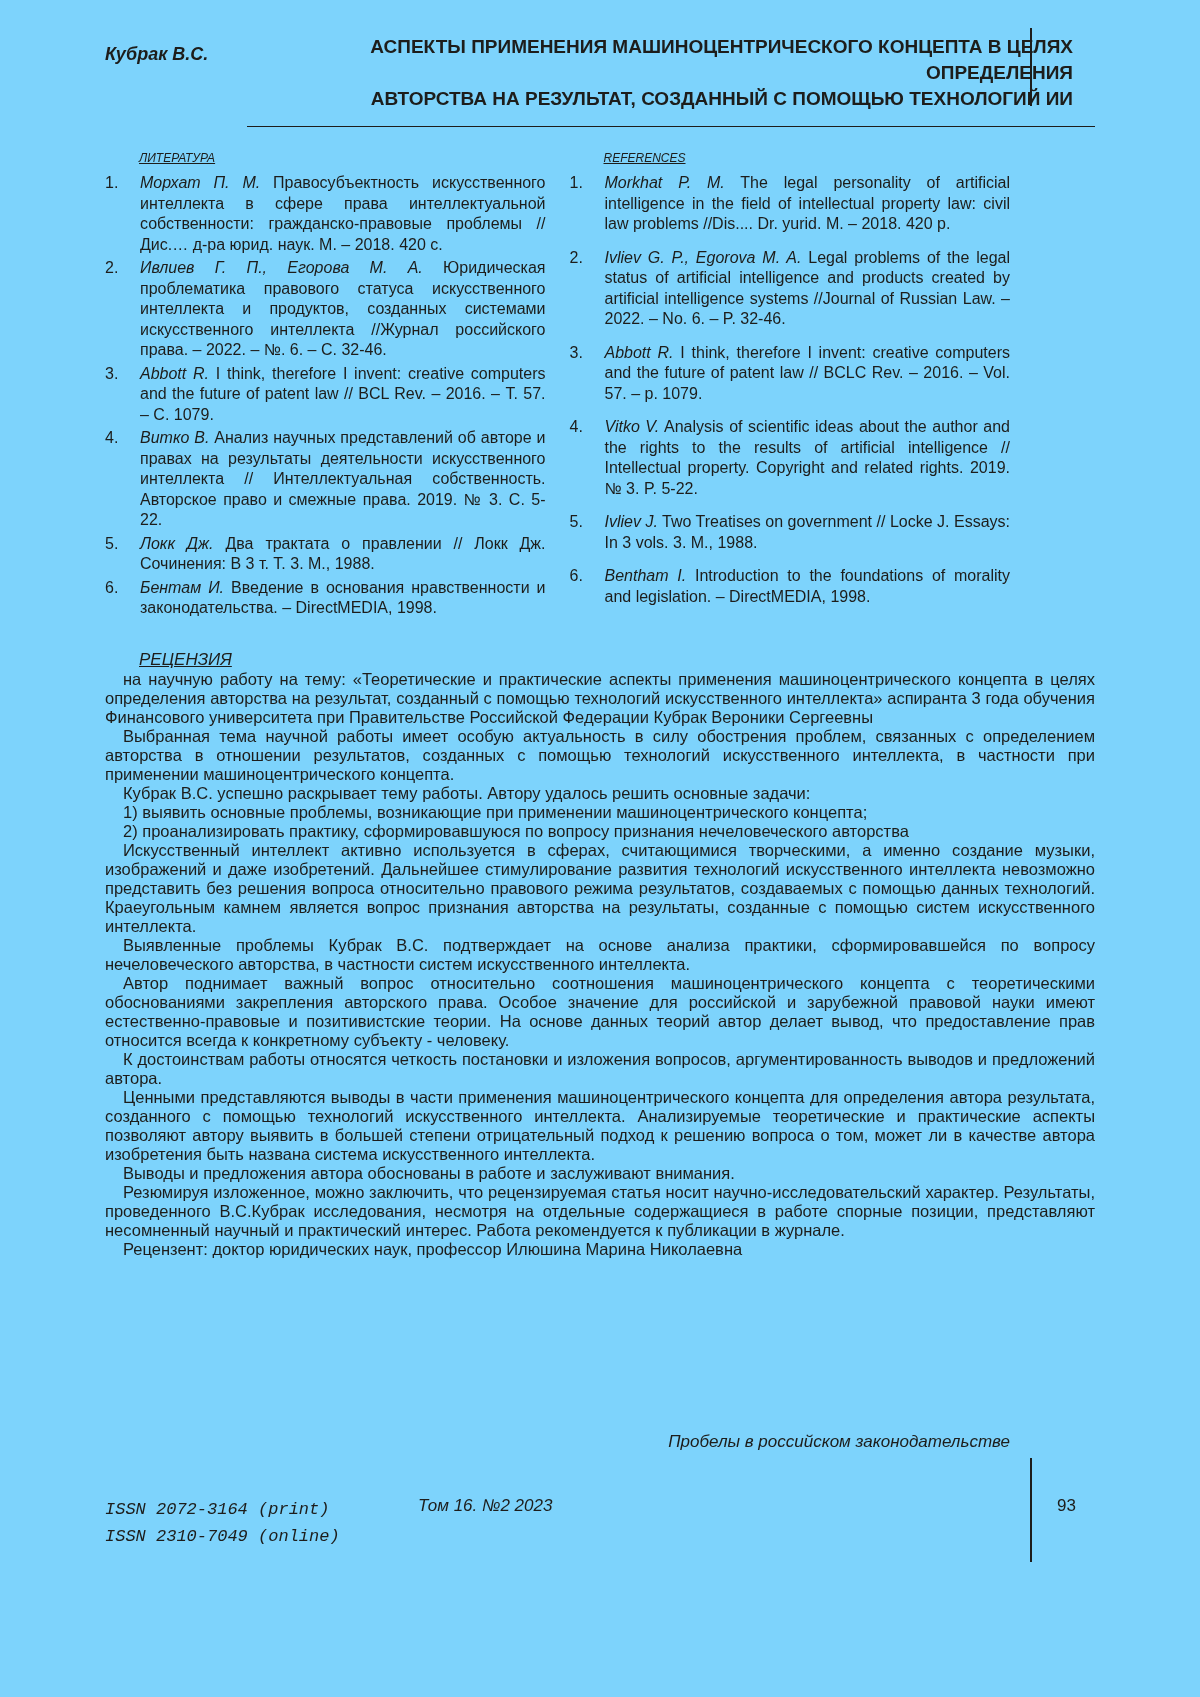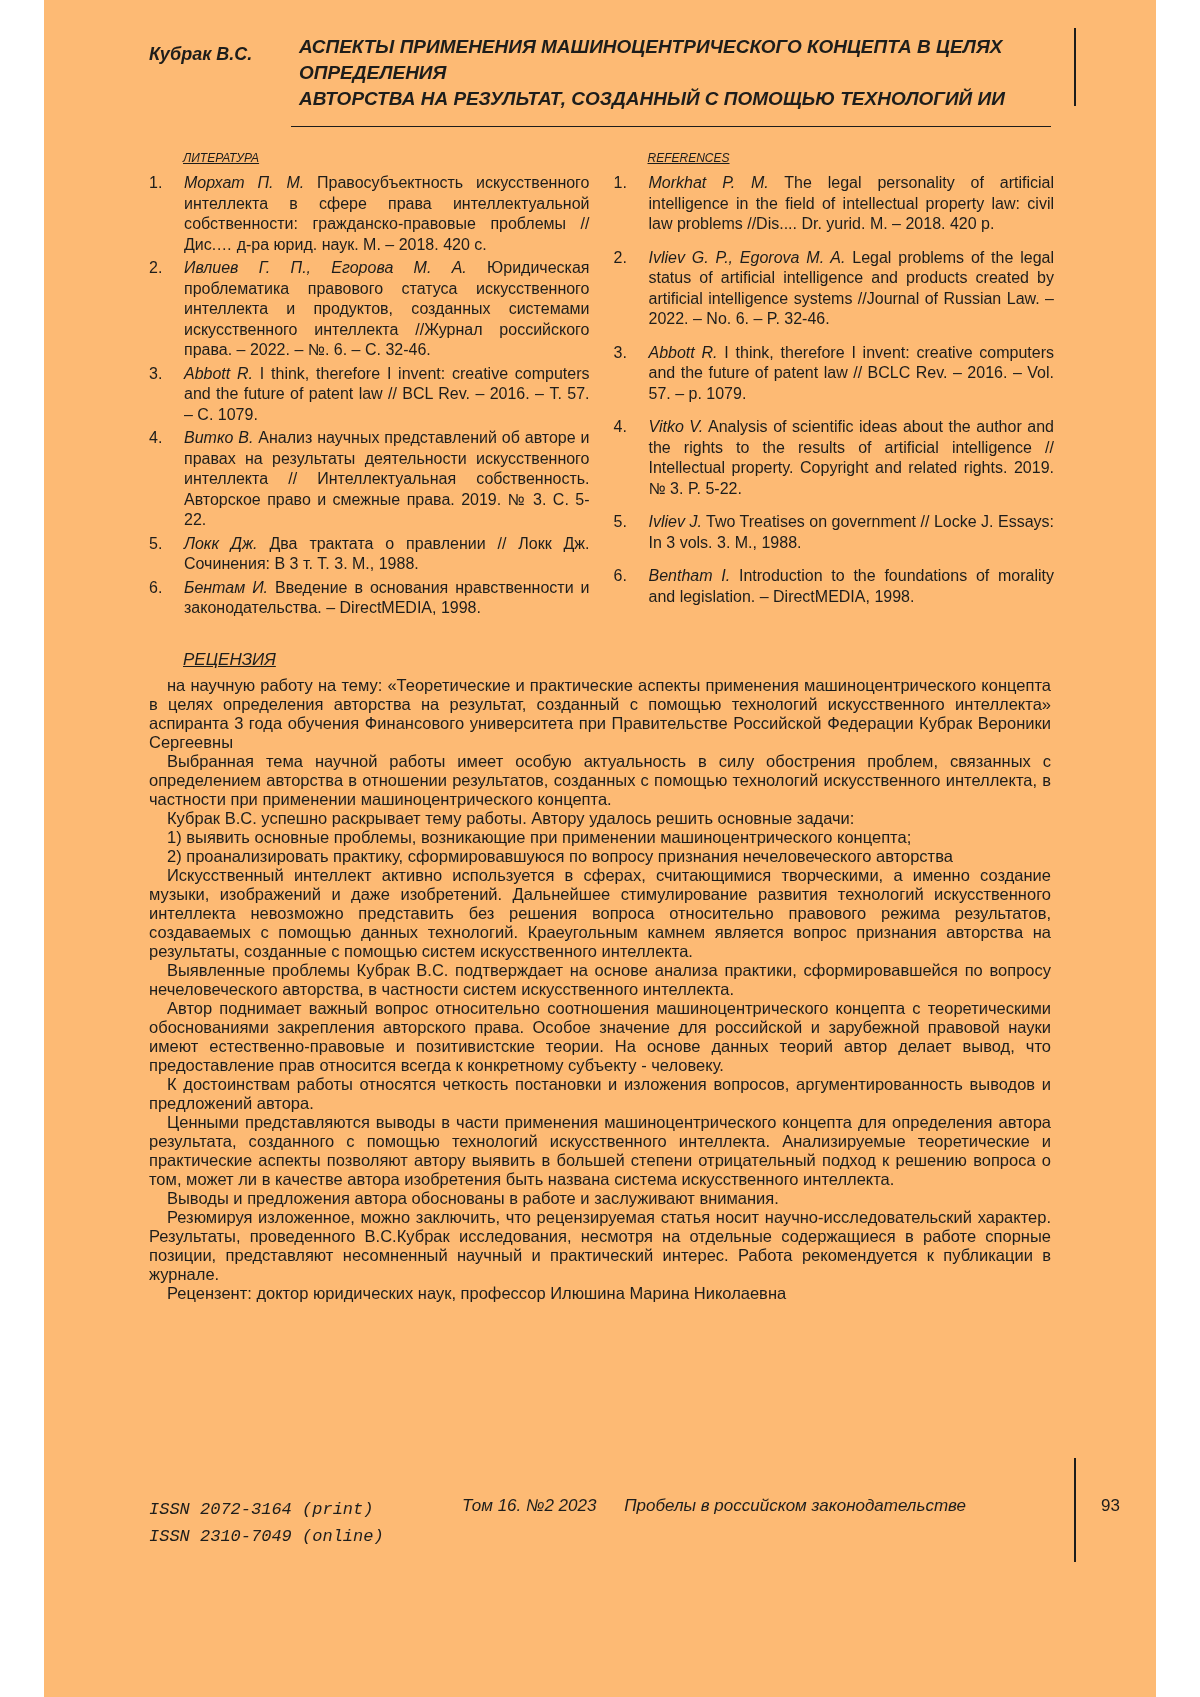--- a/index.html
+++ b/index.html
@@ -1,43 +1,43 @@
 <!DOCTYPE html>
 <html><head>
 <meta charset="utf-8">
 <style>
   html, body { margin: 0; padding: 0; background: #ffffff; }
   .page {
     position: relative;
-    width: 1112px;
+    width: 1200px;
     height: 1697px;
     margin: 0 auto;
-    background: #fdba74;
+    background: #7dd3fc;
     color: #1d1d1b;
     font-family: "Liberation Sans", sans-serif;
     box-sizing: border-box;
     padding: 34px 105px 0 105px;
     overflow: hidden;
   }
   
   .hdr { display: flex; align-items: flex-start; }
   .hdr-author {
     width: 150px;
     font-size: 18px;
     font-weight: bold;
     font-style: italic;
     padding-top: 10px;
     white-space: nowrap;
   }
   .hdr-title {
     flex: 1;
+    text-align: right;
     font-size: 19px;
     line-height: 26px;
     font-weight: bold;
-    font-style: italic;
     padding-right: 22px;
   }
   .hdr-rule {
     margin-top: 14px;
     margin-left: 142px;
     height: 0;
     border-top: 1.6px solid #1d1d1b;
   }
   .vline {
     position: absolute;
@@ -69,41 +69,40 @@
   .col-left .ref-item { margin-bottom: 3px; }
   .col-right .ref-item { margin-bottom: 13px; }
 
   
   .review { margin-top: 28px; }
   .review-heading {
     font-style: italic;
     font-size: 17px;
     text-decoration: underline;
     margin-left: 34px;
-    margin-bottom: 6px;
   }
   .rp {
     margin: 0;
     text-align: justify;
     text-indent: 18px;
     font-size: 16.5px;
     line-height: 19px;
   }
 
   
   .footer-issn {
     position: absolute; left: 105px; top: 1496px;
     font-style: italic; font-size: 17px; line-height: 27px; font-family: Liberation Mono, monospace;
   }
   .footer-volume {
     position: absolute; left: 418px; top: 1496px;
     font-style: italic; font-size: 17px;
   }
   .footer-journal {
-    position: absolute; right: 190px; top: 1496px;
+    position: absolute; right: 190px; top: 1432px;
     font-style: italic; font-size: 17px;
   }
   .footer-page {
     position: absolute; left: 1057px; top: 1496px;
     font-size: 17px;
   }
 </style>
 </head>
 <body>
 

